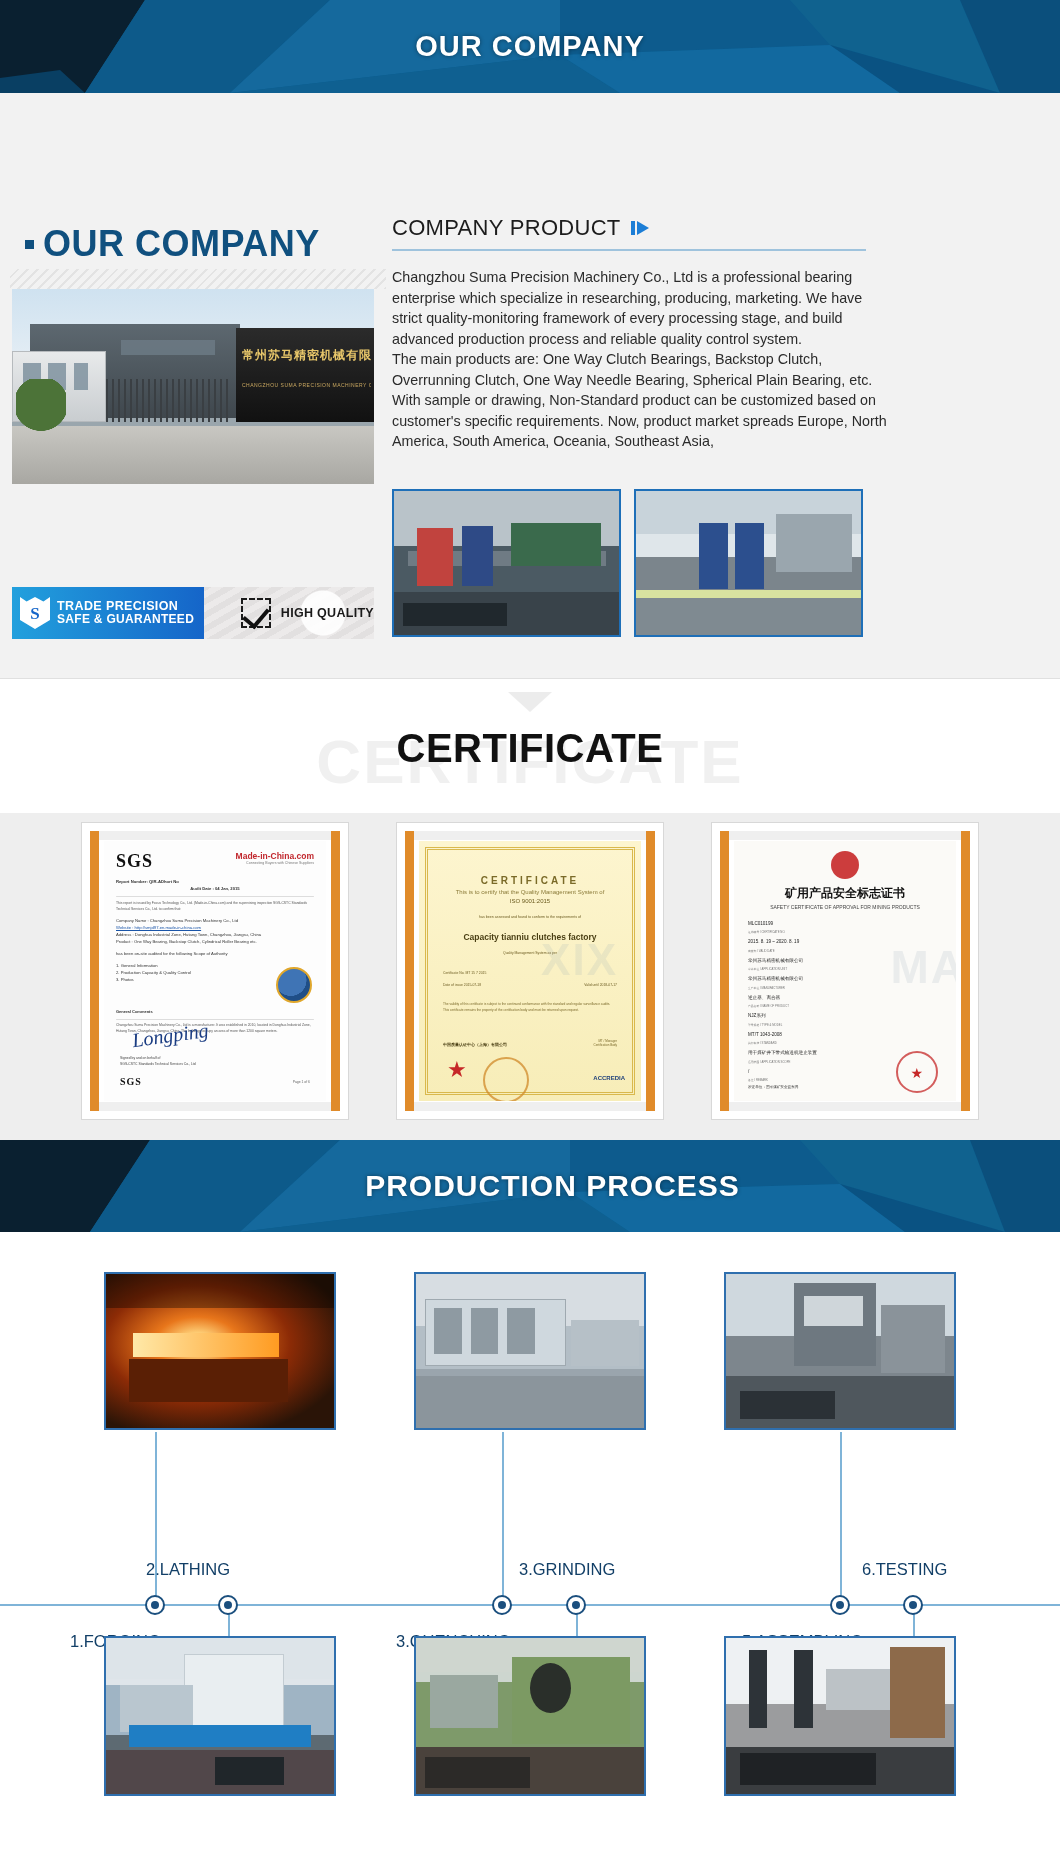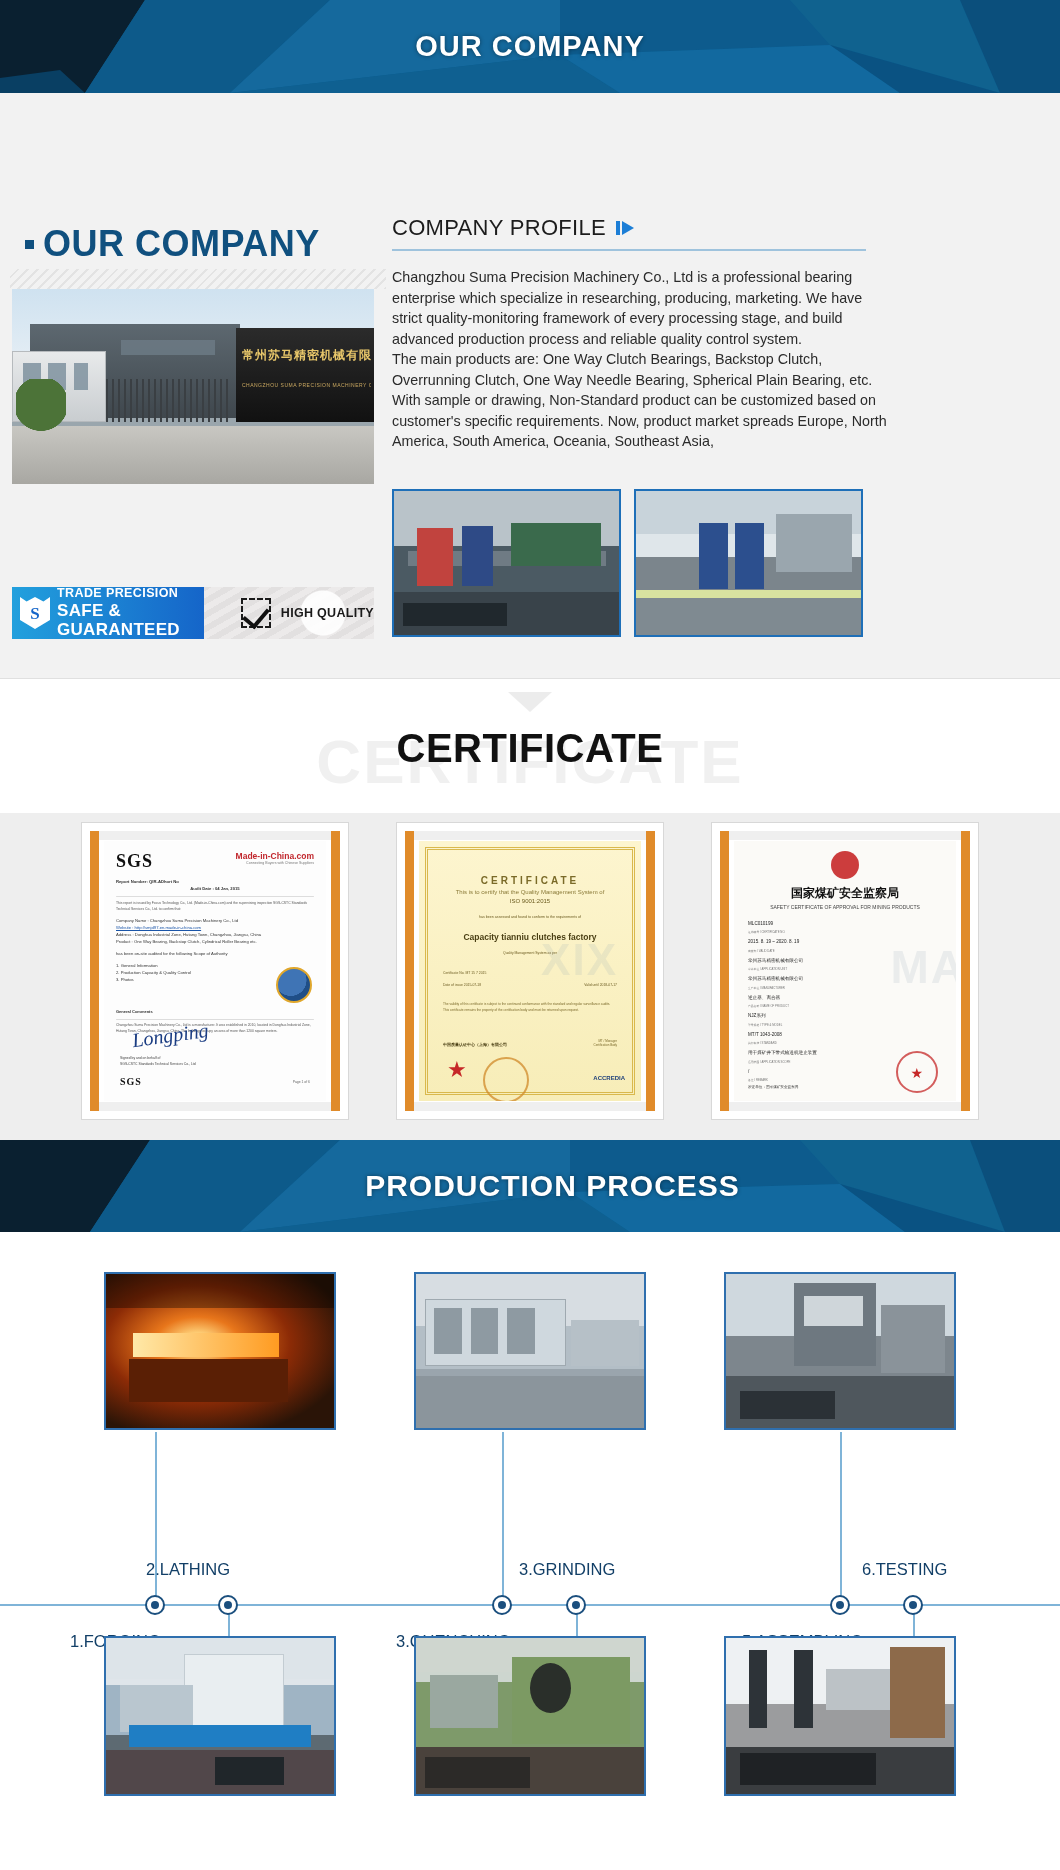--- a/index.html
+++ b/index.html
@@ -150,21 +150,21 @@
     position: relative;
     flex: 0 0 auto;
   }
   .ta-shield span {
     position:absolute; left:0; right:0; top:7px;
     text-align:center; color:#1565c9; font-size:17px; font-weight:bold;
     font-family:"Liberation Serif", serif;
   }
   .ta-txt { color:#fff; line-height:1.15; }
   .ta-txt .l1 { font-size:12.5px; font-weight:bold; letter-spacing:.4px; }
-  .ta-txt .l2 { font-size:17px; font-weight:bold; letter-spacing:.3px; }
+  .ta-txt .l2 { font-size:12px; font-weight:bold; letter-spacing:.3px; }
 
   .badge-hq {
     flex: 1; height: 52px;
     background:
       radial-gradient(circle at 70% 50%, rgba(255,255,255,.9) 0 18%, transparent 19%),
       repeating-linear-gradient(-30deg,#eceaea 0 6px,#e2e0e0 6px 12px);
     display:flex; align-items:center; gap:10px; padding-left:22px;
     position: relative;
     justify-content: flex-end;
   }
@@ -390,21 +390,21 @@
           <div class="l2">SAFE &amp; GUARANTEED</div>
         </div>
       </div>
       <div class="badge-hq">
         <div class="hq-check"></div>
         <div class="hq-txt">HIGH QUALITY</div>
       </div>
     </div>
 
     <div class="profile-title">
-      <span>COMPANY PROFILE</span>
+      <span>COMPANY PRODUCT</span>
       <span class="tri-pair">
         <span class="tri-bar"></span>
           <span class="tri-arrow"></span>
       </span>
     </div>
     <div class="profile-rule"></div>
 
     <div class="profile-body">
       <span>Changzhou Suma Precision Machinery Co., Ltd is a professional bearing enterprise which specialize in researching, producing, marketing. We have strict quality-monitoring framework of every processing stage, and build advanced production process and reliable quality control system.</span><br>
       <span>The main products are: One Way Clutch Bearings, Backstop Clutch, Overrunning Clutch, One Way Needle Bearing, Spherical Plain Bearing, etc. With sample or drawing, Non-Standard product can be customized based on customer's specific requirements. Now, product market spreads Europe, North America, South America, Oceania, Southeast Asia,</span>
@@ -538,21 +538,21 @@
     </div>
 
     <div class="cert-card">
       <div class="cert-frame"></div>
       <div class="cert-corner-l"></div>
       <div class="cert-corner-r"></div>
       <div class="cert-paper gov" style="padding:10px 14px;">
         <div style="text-align:center">
           <div style="width:28px;height:28px;border-radius:50%;background:#c62828;margin:0 auto;opacity:.9"></div>
         </div>
-        <div class="gov-title">国家煤矿安全监察局</div>
+        <div class="gov-title">矿用产品安全标志证书</div>
         <div class="gov-sub">SAFETY CERTIFICATE OF APPROVAL FOR MINING PRODUCTS</div>
         <div style="height:8px"></div>
         <div style="font-size:4.6px;line-height:2.5;color:#222">
           <div><span>MLC010199</span>
             <div style="font-size:2.8px;color:#777">证书编号 / CERTIFICATE NO.</div></div>
           <div><span>2015. 8. 19 ~ 2020. 8. 19</span>
             <div style="font-size:2.8px;color:#777">有效期 / VALID DATE</div></div>
           <div><span>常州苏马精密机械有限公司</span>
             <div style="font-size:2.8px;color:#777">申请单位 / APPLICATION UNIT</div></div>
           <div><span>常州苏马精密机械有限公司</span>

